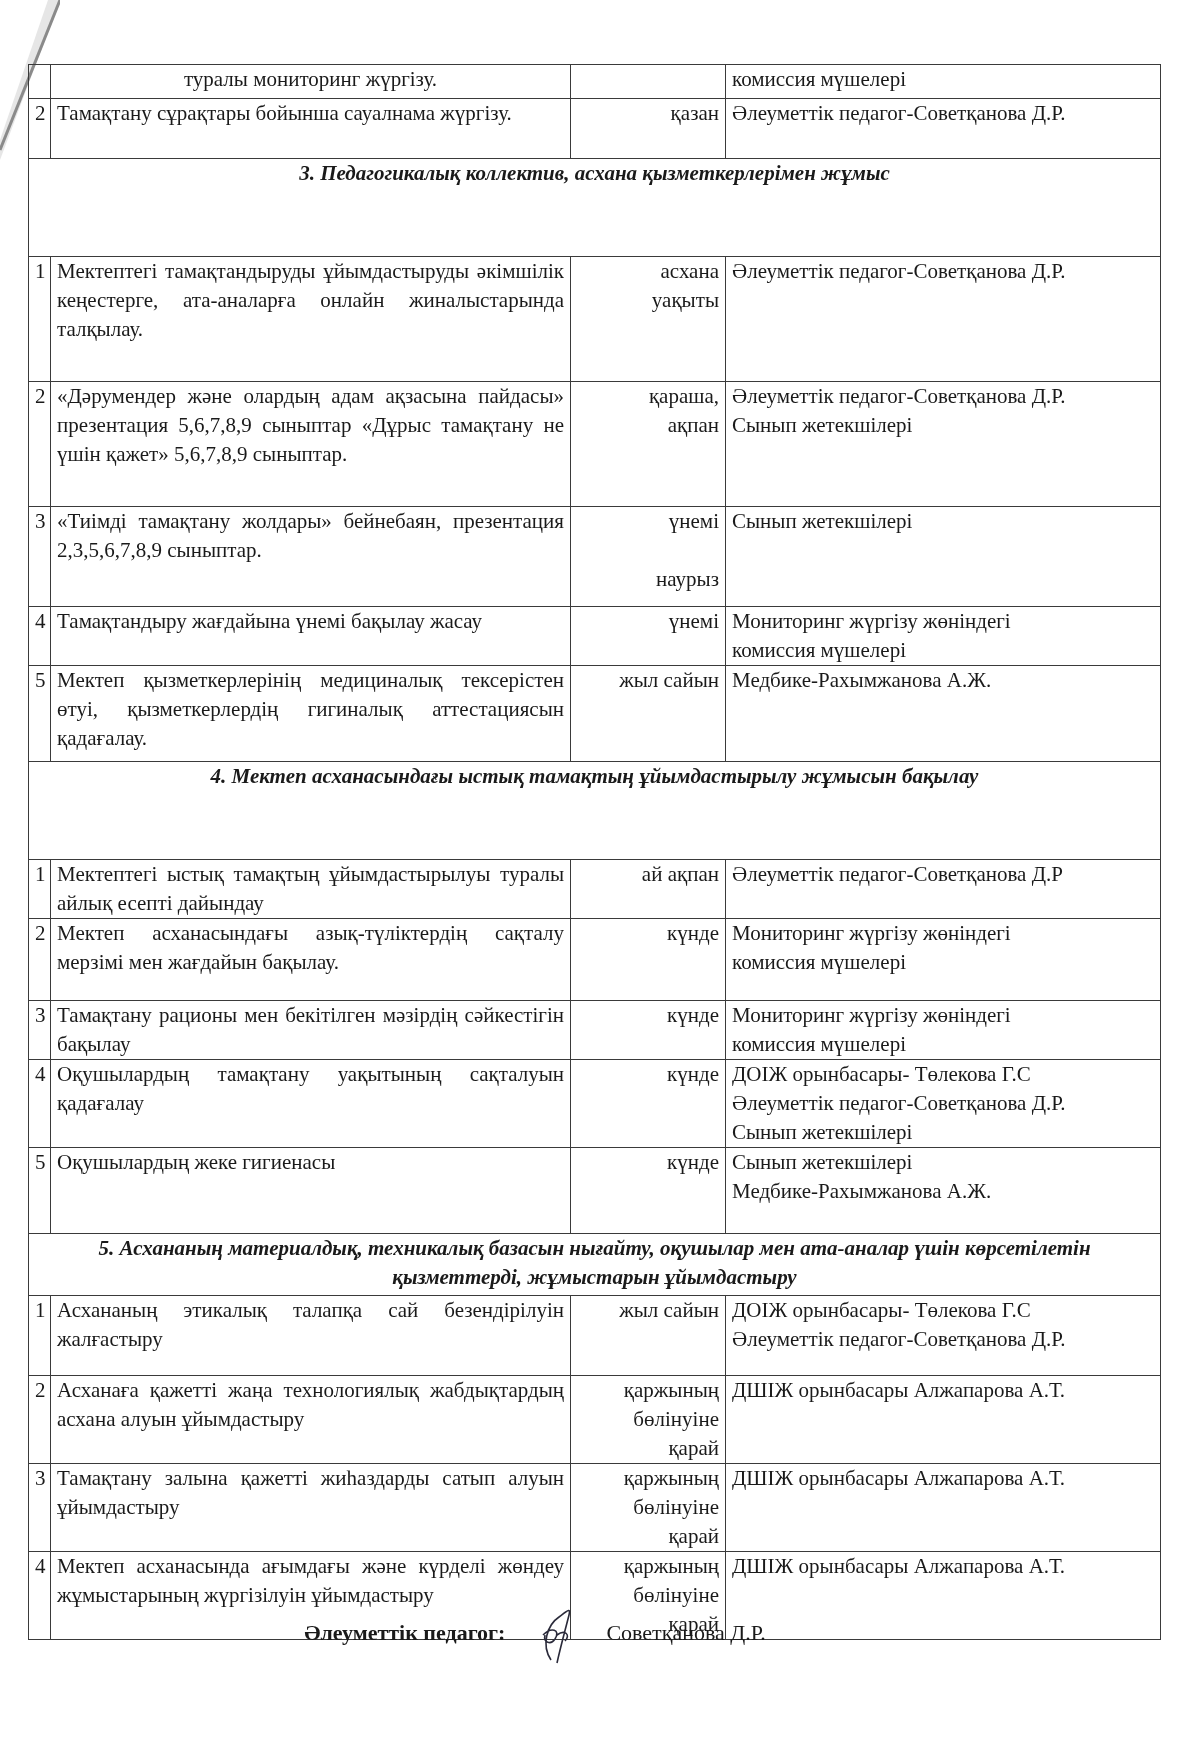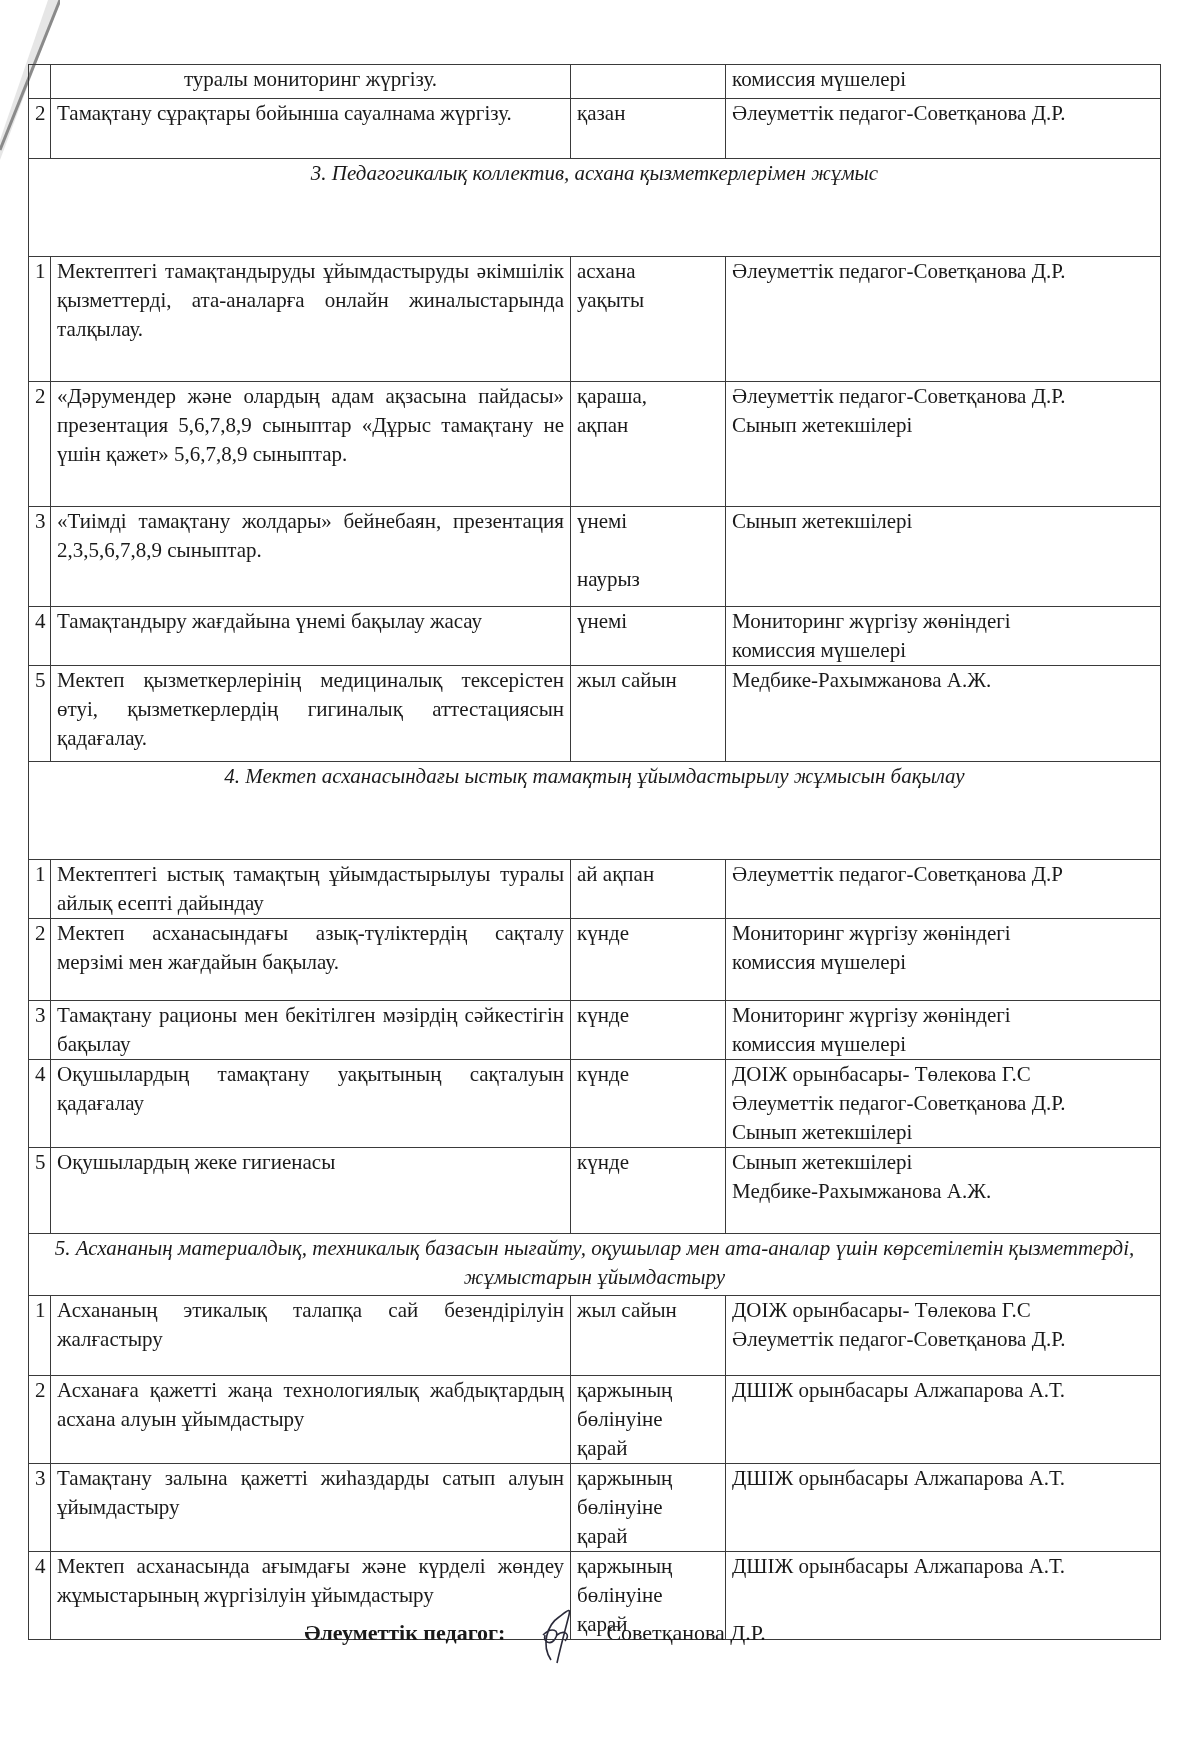--- a/index.html
+++ b/index.html
@@ -17,24 +17,24 @@
   }
   table.plan td {
     border: 1.5px solid #3a3a3a; vertical-align: top; padding: 0 6px;
   }
   col.c-num { width: 22px; }
   col.c-task { width: 520px; }
   col.c-date { width: 155px; }
   col.c-resp { width: 435px; }
   td.num { padding: 0 2px; text-align: center; }
   td.task { text-align: justify; text-align-last: left; }
-  td.date { text-align: left; }
+  td.date { text-align: right; }
   td.resp { text-align: left; }
   td.section {
-    text-align: center; font-weight: normal; font-style: italic; padding: 6px 40px;
+    text-align: center; font-weight: bold; font-style: italic; padding: 6px 40px;
   }
   .line { display: block; }
   .sign {
     position: absolute; top: 1605px; left: 0; width: 1070px; text-align: center;
     font-size: 22px;
   }
   .sign .lbl { font-weight: bold; }
   .sign .sig { display: inline-block; width: 70px; height: 60px; vertical-align: middle; margin: 0 10px; }
 </style>
 </head>
@@ -63,21 +63,21 @@
       <td class="num">2</td>
       <td class="task">Тамақтану сұрақтары бойынша сауалнама жүргізу.</td>
       <td class="date">қазан</td>
       <td class="resp">Әлеуметтік педагог-Советқанова Д.Р.</td>
     </tr>
   <tr style="height: 98px;">
         <td class="section" colspan="4">3.  Педагогикалық коллектив, асхана қызметкерлерімен жұмыс</td>
       </tr>
       <tr style="height: 125px;">
         <td class="num">1</td>
-        <td class="task">Мектептегі тамақтандыруды ұйымдастыруды әкімшілік қызметтерді, ата-аналарға онлайн жиналыстарында талқылау.</td>
+        <td class="task">Мектептегі тамақтандыруды ұйымдастыруды әкімшілік кеңестерге, ата-аналарға онлайн жиналыстарында талқылау.</td>
         <td class="date">
           <span class="line">асхана</span>
           <span class="line">уақыты</span>
         </td>
         <td class="resp">
           <span class="line">Әлеуметтік педагог-Советқанова Д.Р.</span>
         </td>
       </tr>
       <tr style="height: 125px;">
         <td class="num">2</td>

